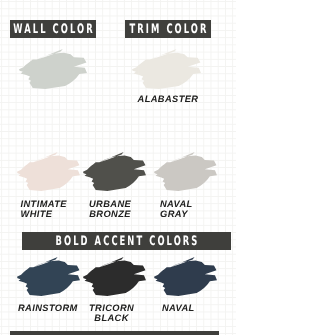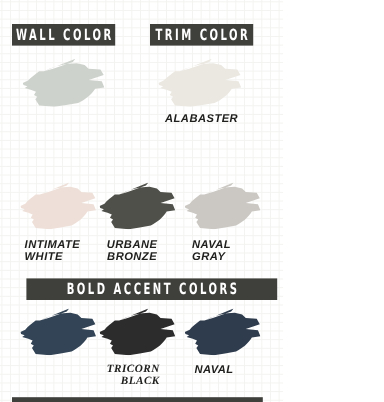--- a/index.html
+++ b/index.html
@@ -95,16 +95,17 @@
       <svg viewBox="-2 2 124 77" width="63" height="39" preserveAspectRatio="none">
         <path d="M 23,22 C 17,27 10,32 6,37 L -2,41 L -1,44 L 5,46 L 1,49 L 11,52 L 18,55 L 15,60 L 20,63 L 17,67 L 20,72 L 23,77 L 46,79 L 64,76 L 82,73 C 92,68 102,60 108,50 L 122,48 L 118,38 L 98,36 L 121,28 L 116,19 L 98,18 L 92,12 L 80,9 L 68,10 C 56,11 42,16 30,22 C 27,22 25,22 23,22 Z M 30,22 L 78,2 L 74,7 L 44,18 Z" fill="#2f3c4d"></path>
       </svg>
     </div>
     <div class="label" style="left: 20.5px; top: 199px; text-align: left;">INTIMATE
 WHITE</div>
     <div class="label" style="left: 89px; top: 199px; text-align: center;">URBANE
 BRONZE</div>
     <div class="label" style="left: 160px; top: 199px; text-align: left;">NAVAL
 GRAY</div>
-    <div class="label" style="left: 89px; top: 303px; text-align: right; font-family: Liberation Serif, serif;">TRICORN
+    <div class="label" style="left: 18px; top: 303px; text-align: left;">RAINSTORM</div>
+    <div class="label" style="left: 89px; top: 303px; text-align: center;">TRICORN
 BLACK</div>
     <div class="label" style="left: 162px; top: 303px; text-align: right;">NAVAL</div>
   </div>
 
 </body></html>

